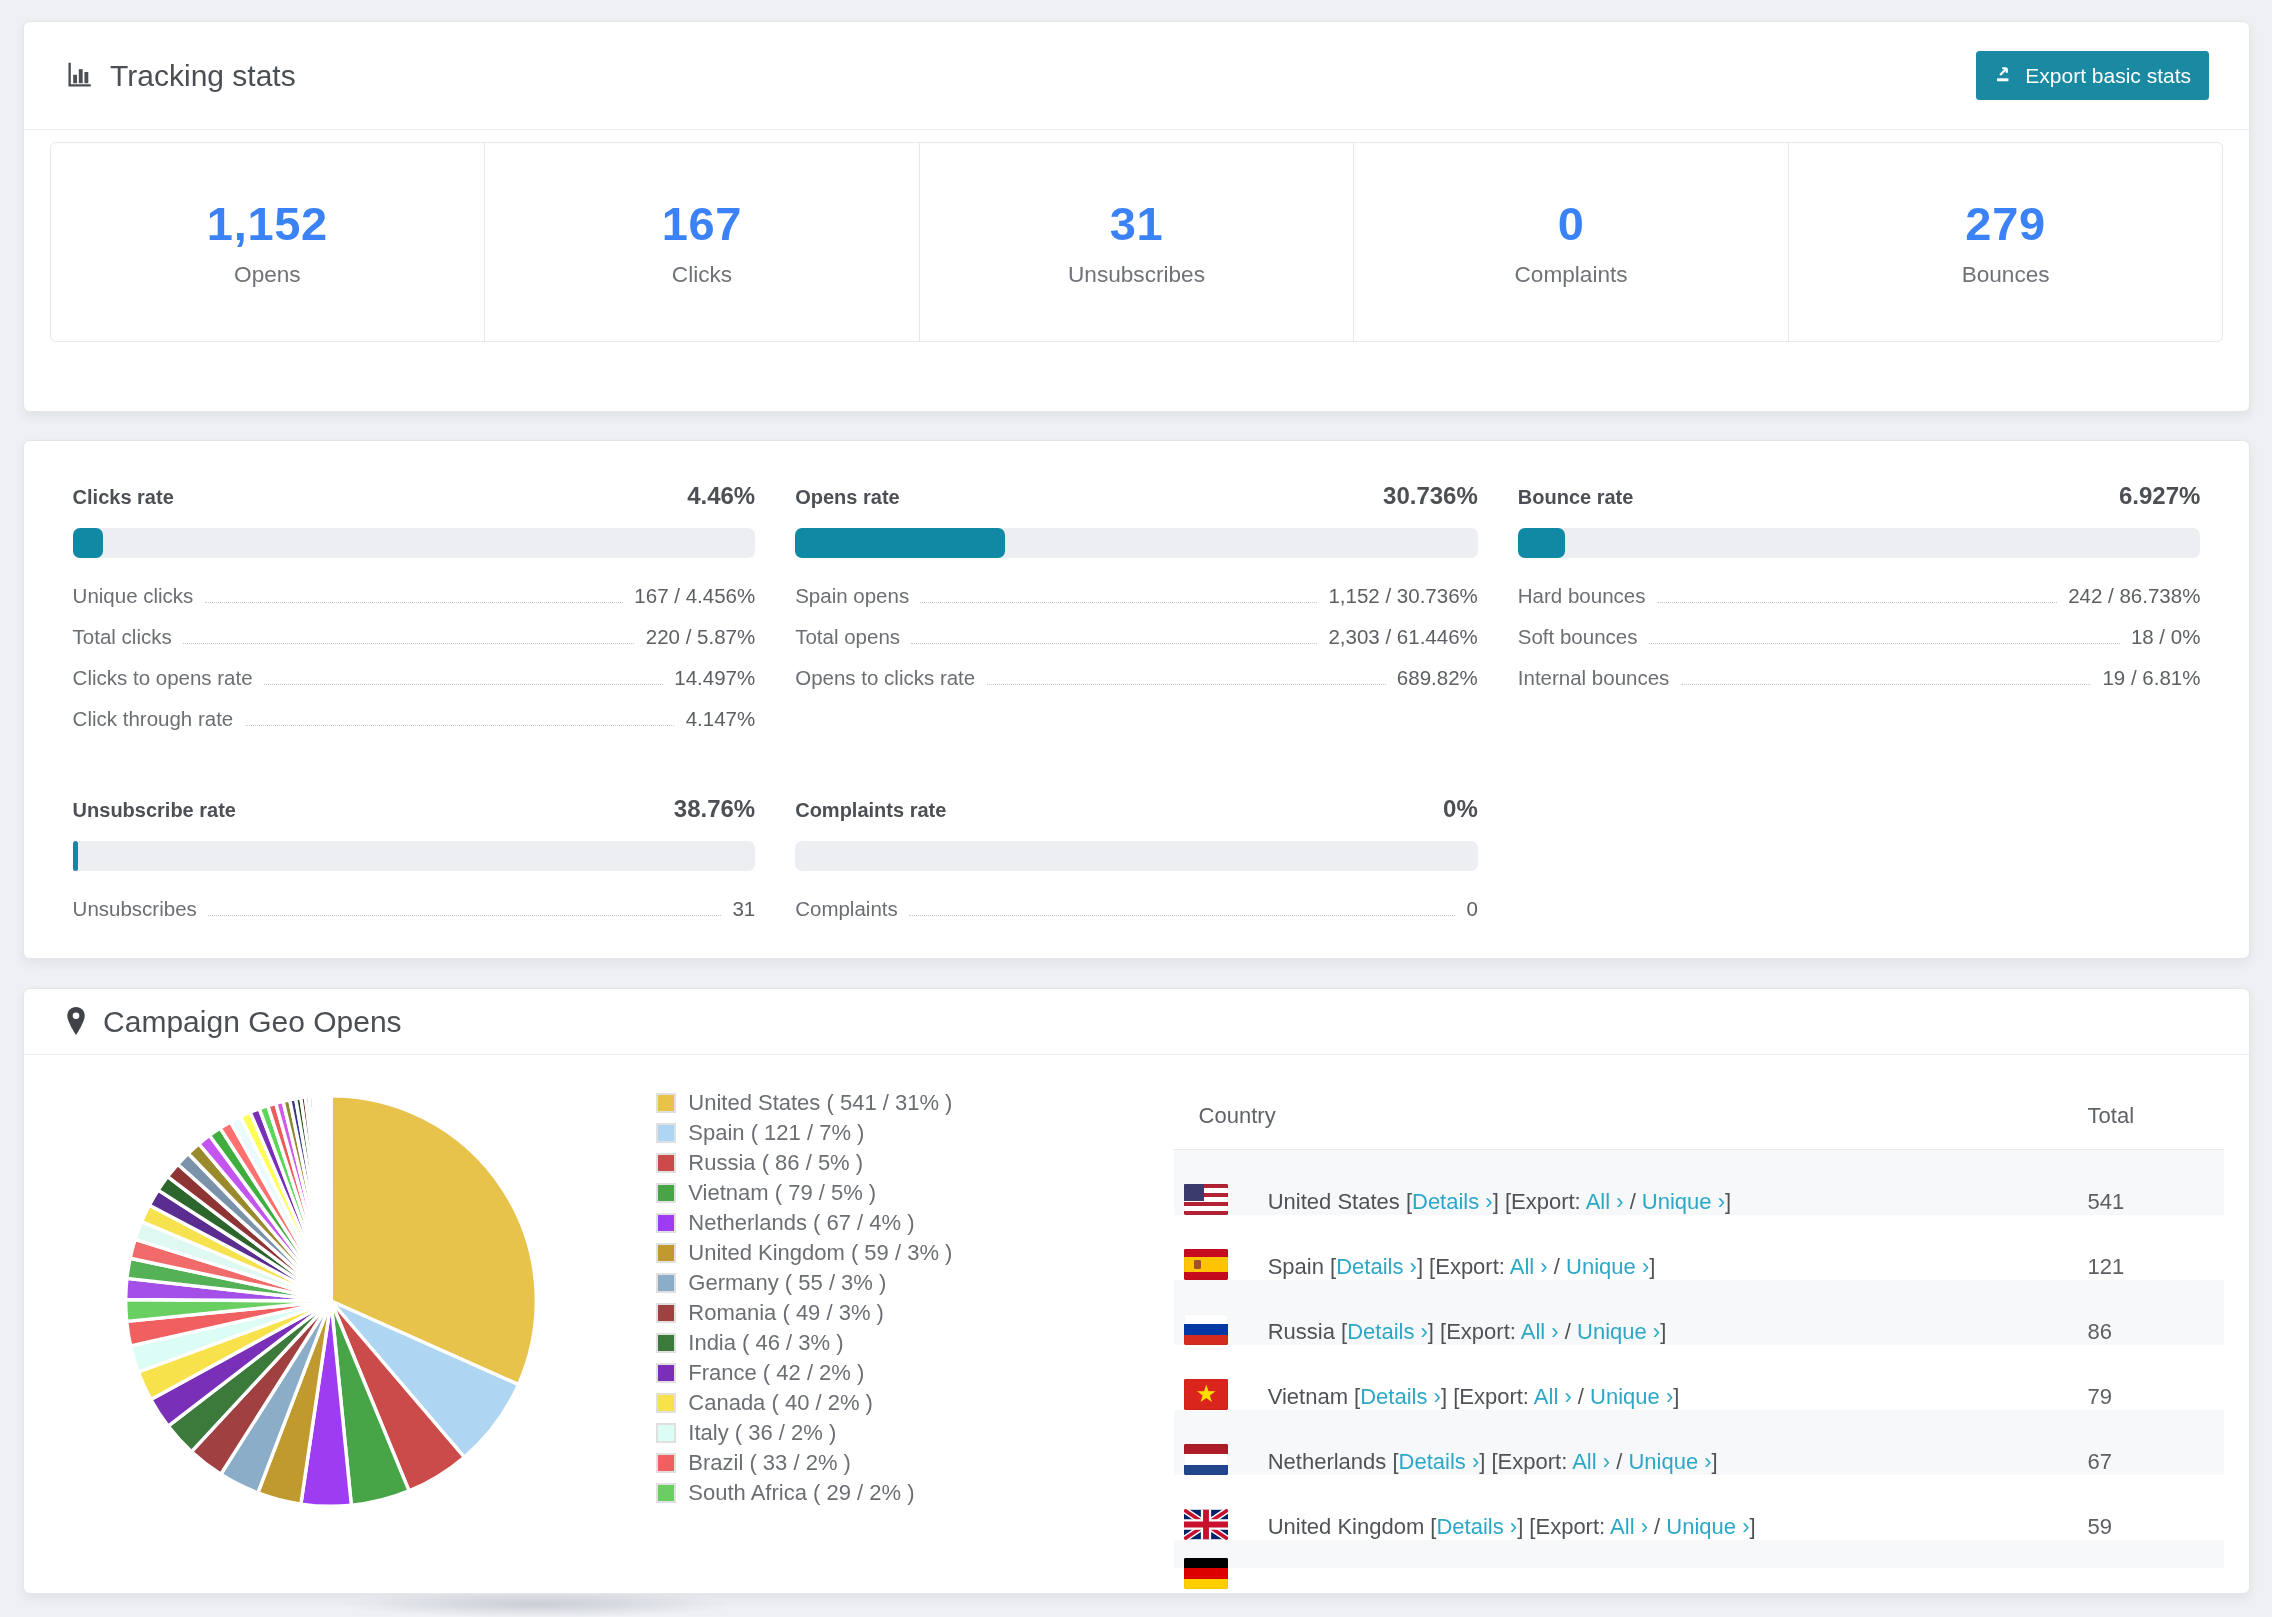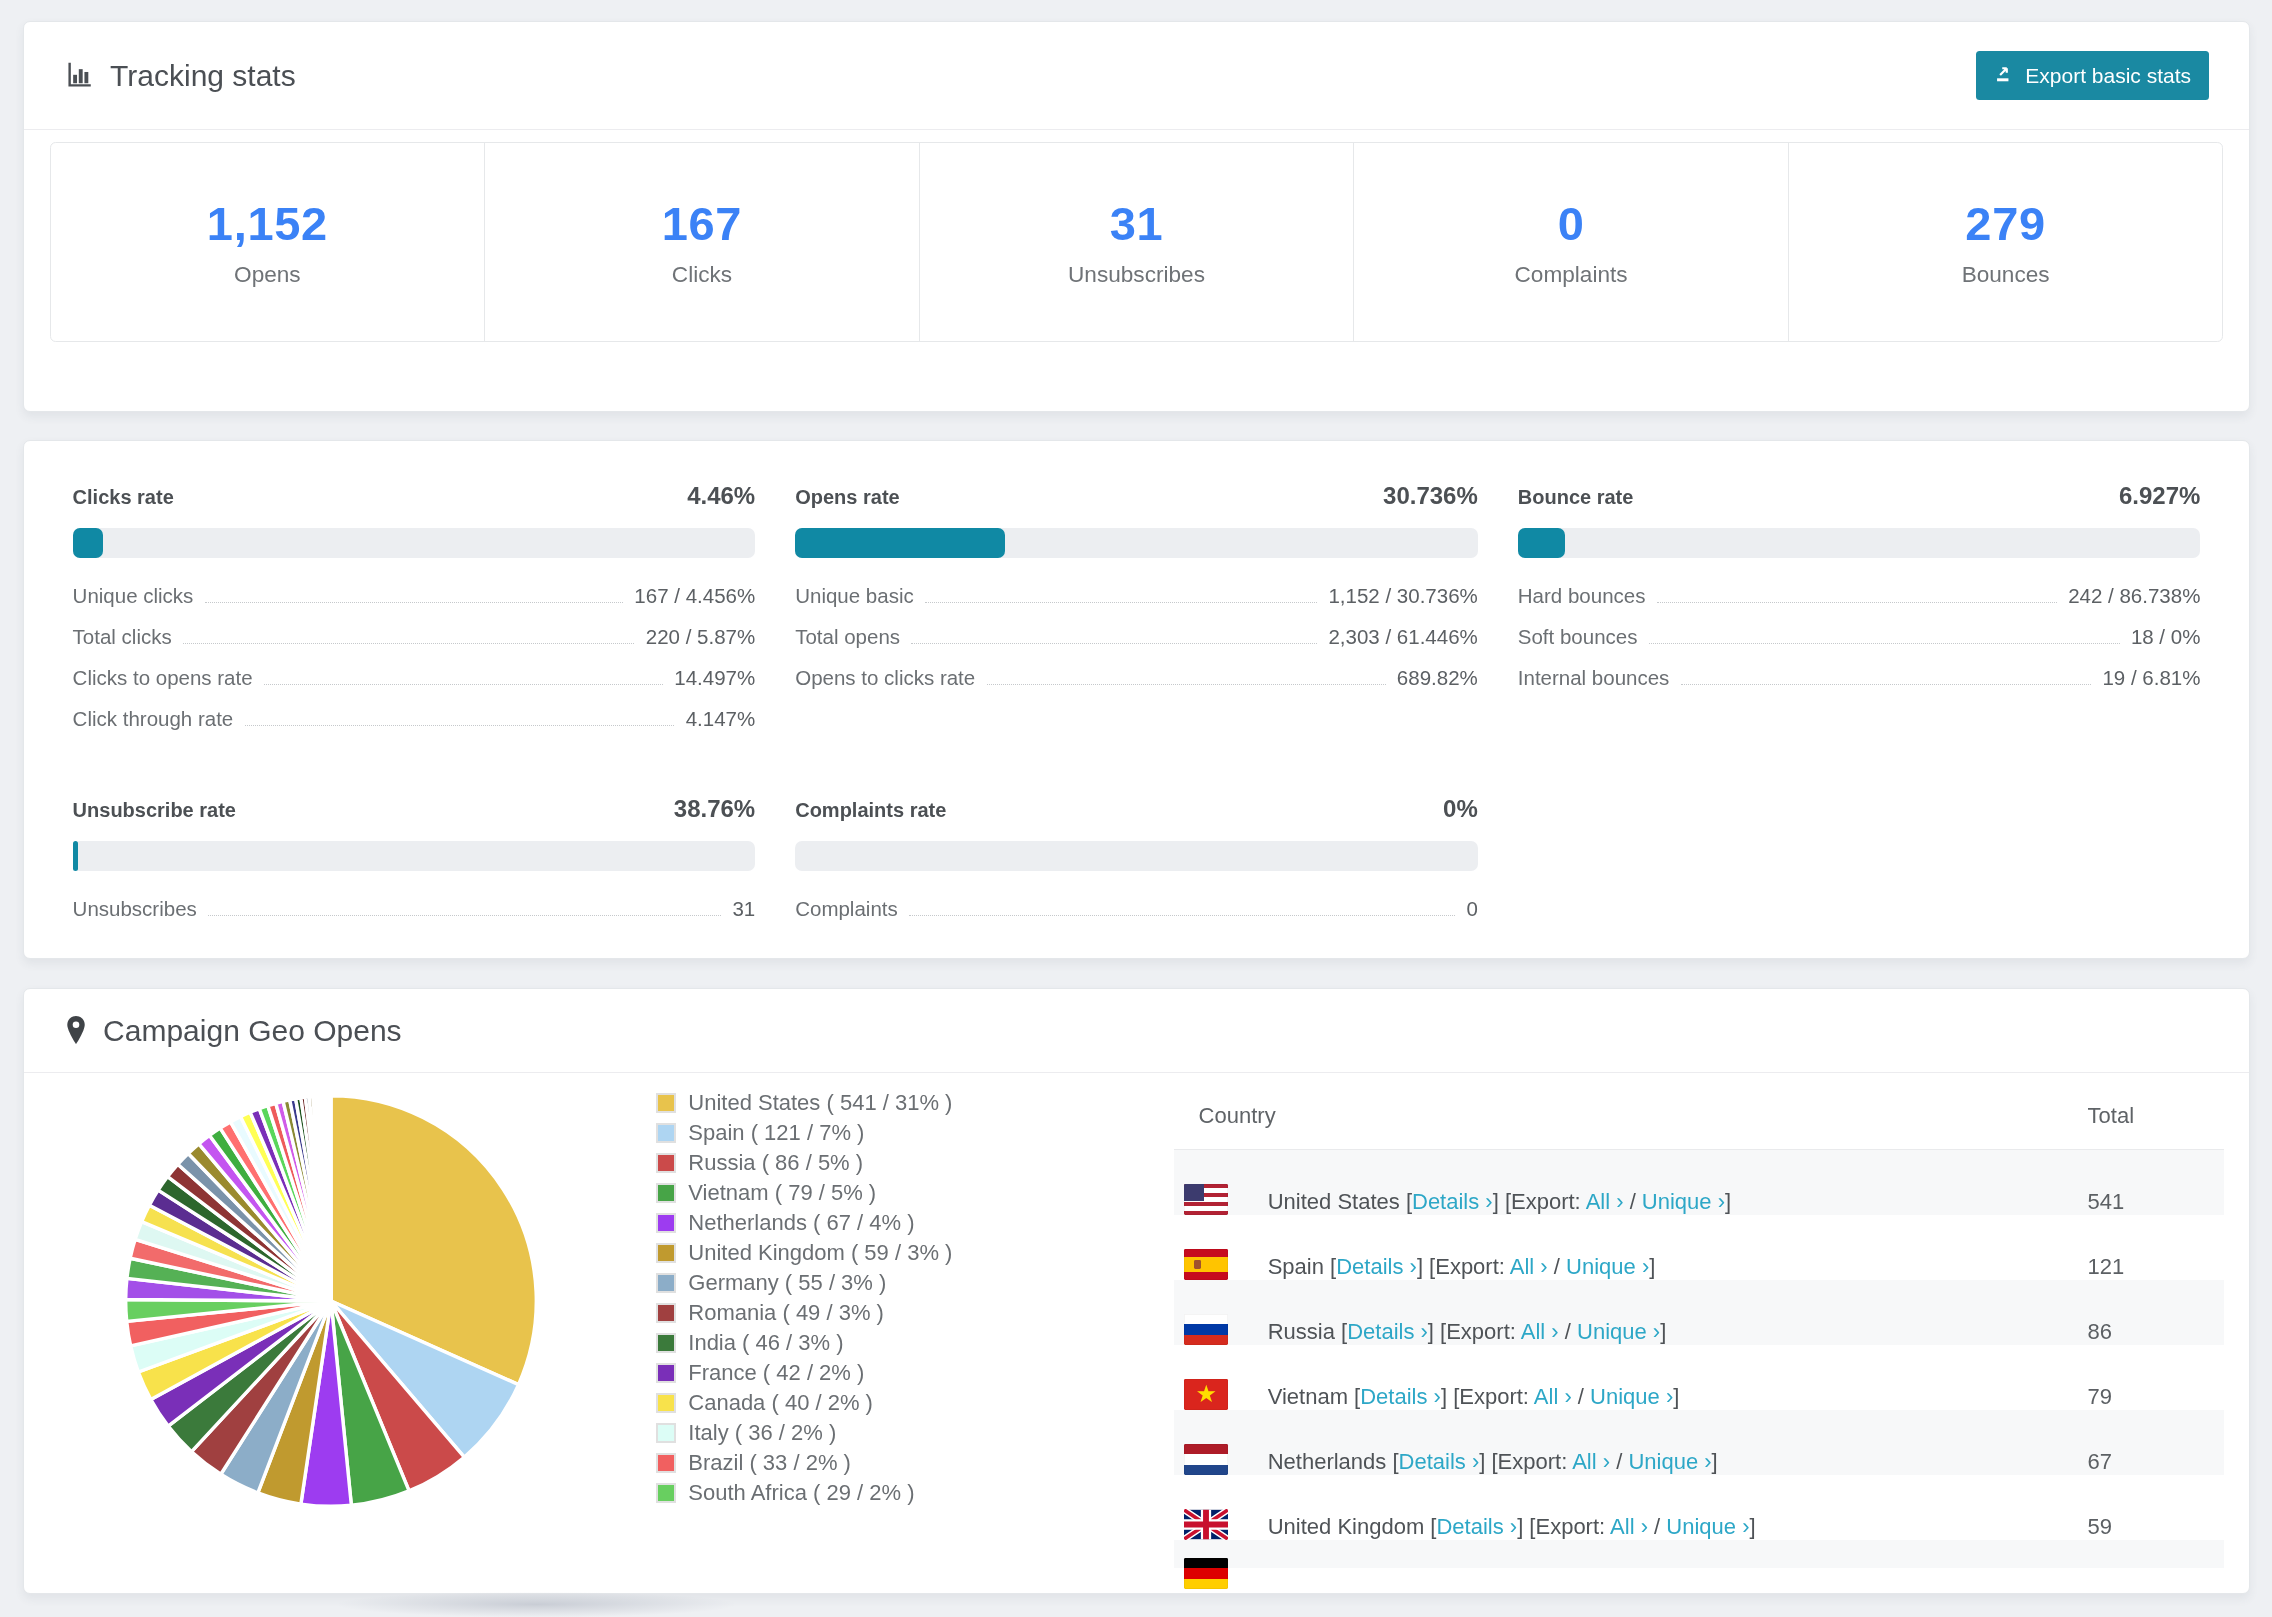--- a/index.html
+++ b/index.html
@@ -55,21 +55,21 @@
   .rate-bar { height:30px; background:#eceef1; border-radius:7px; }
   .rate-fill { height:100%; background:#1089a4; border-radius:7px; }
   .rate-rows { margin-top:25.4px; }
   .rate-row { display:flex; align-items:baseline; height:41px; font-size:20.5px; }
   .rate-row .lbl { color:#6b6f73; white-space:nowrap; }
   .rate-row .leader { flex:1; border-bottom:1.4px dotted #c6c9cc; margin:0 11.3px 6.4px; }
   .rate-row .val { color:#5c6064; white-space:nowrap; }
 
   
   #geo-content { position:absolute; top:93px; left:0; right:0; bottom:0; }
-  #card-geo .card-header { height:84px; }
+  #card-geo .card-header { height:66px; }
 
   #pie-wrap { position:absolute; left:88px; top:0; width:438px; height:438px; }
 
   #geo-legend { position:absolute; left:632px; top:5.6px; }
   .legend-item { display:flex; align-items:center; height:30px; }
   .legend-swatch { width:20px; height:20px; border:2.1px solid #e0e0e0; margin-right:12.7px; }
   .legend-label { font-size:22px; color:#6b6f73; white-space:nowrap; }
 
   #geo-table { position:absolute; left:1150px; right:25.4px; top:0; bottom:0; font-size:22px; }
   .geo-thead { height:68px; display:flex; align-items:center; border-bottom:0.7px solid #e9eaec; color:#5f6367; }
@@ -190,21 +190,21 @@
       <div class="rate-block">
         <div class="rate-head">
           <span class="rate-title">Opens rate</span>
           <span class="rate-value">30.736%</span>
         </div>
         <div class="rate-bar">
           <div class="rate-fill" style="width: 30.736%;"></div>
         </div>
         <div class="rate-rows">
           <div class="rate-row">
-            <span class="lbl">Unique basic</span>
+            <span class="lbl">Spain opens</span>
             <span class="leader"></span>
             <span class="val">1,152 / 30.736%</span>
           </div>
           <div class="rate-row">
             <span class="lbl">Total opens</span>
             <span class="leader"></span>
             <span class="val">2,303 / 61.446%</span>
           </div>
           <div class="rate-row">
             <span class="lbl">Opens to clicks rate</span>

